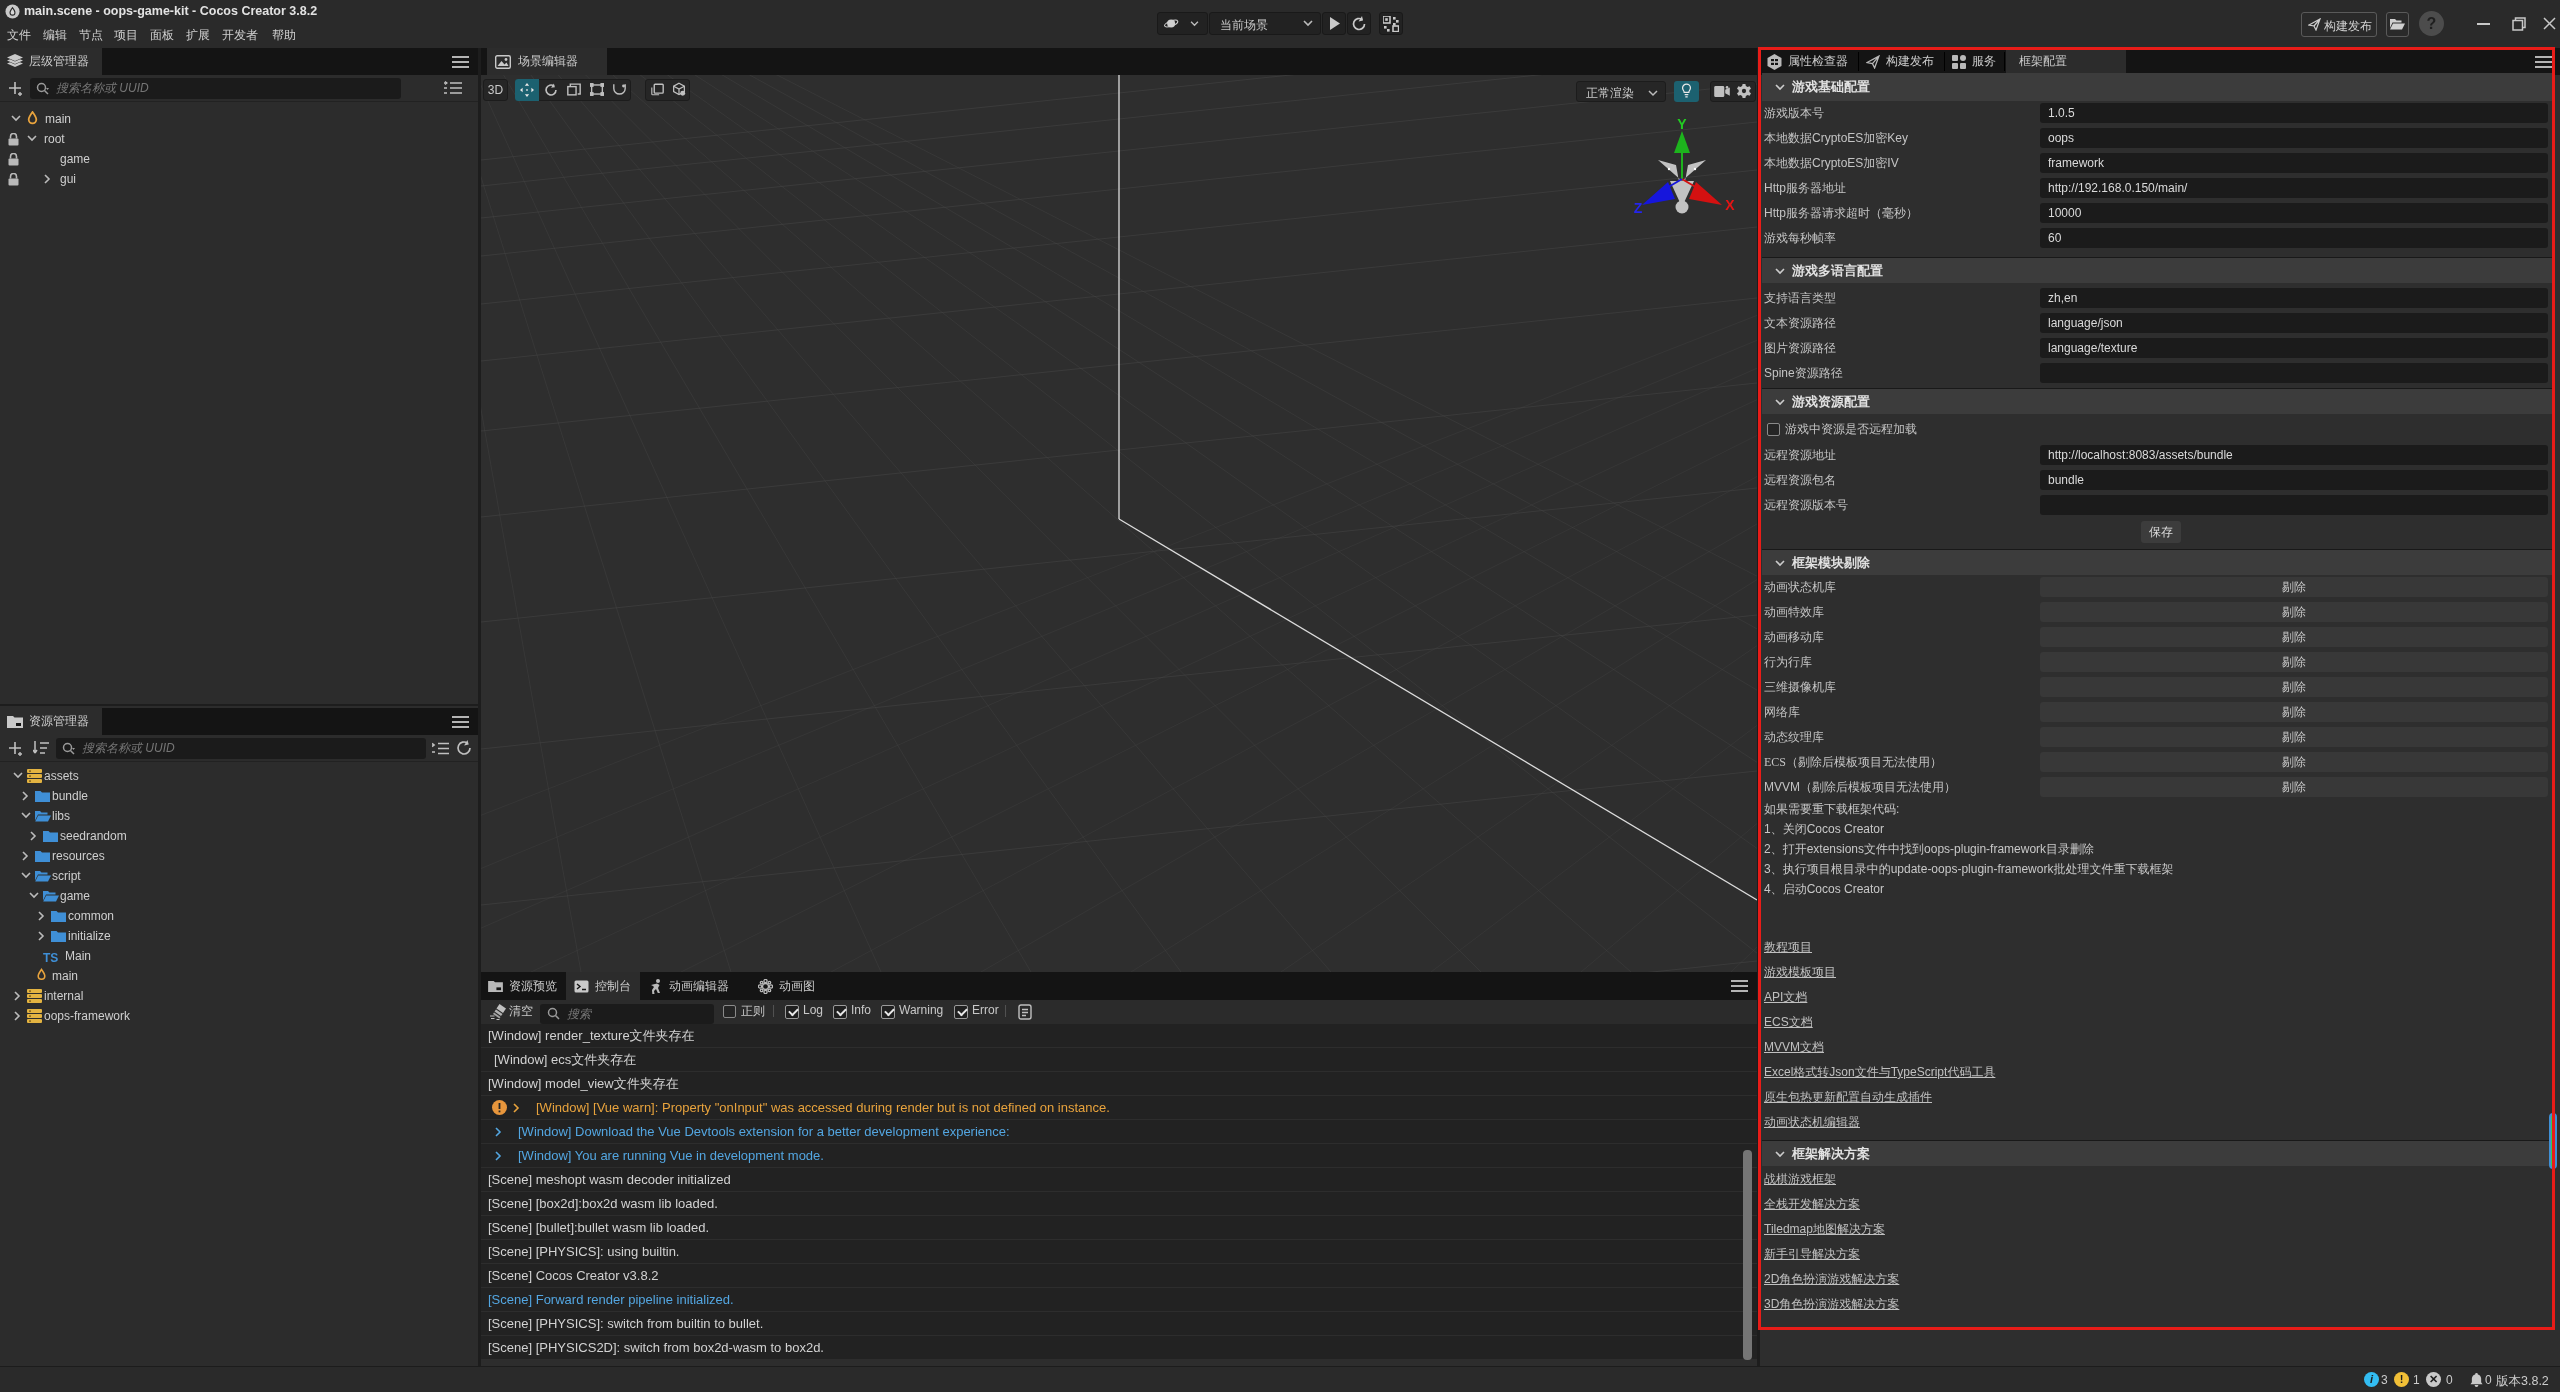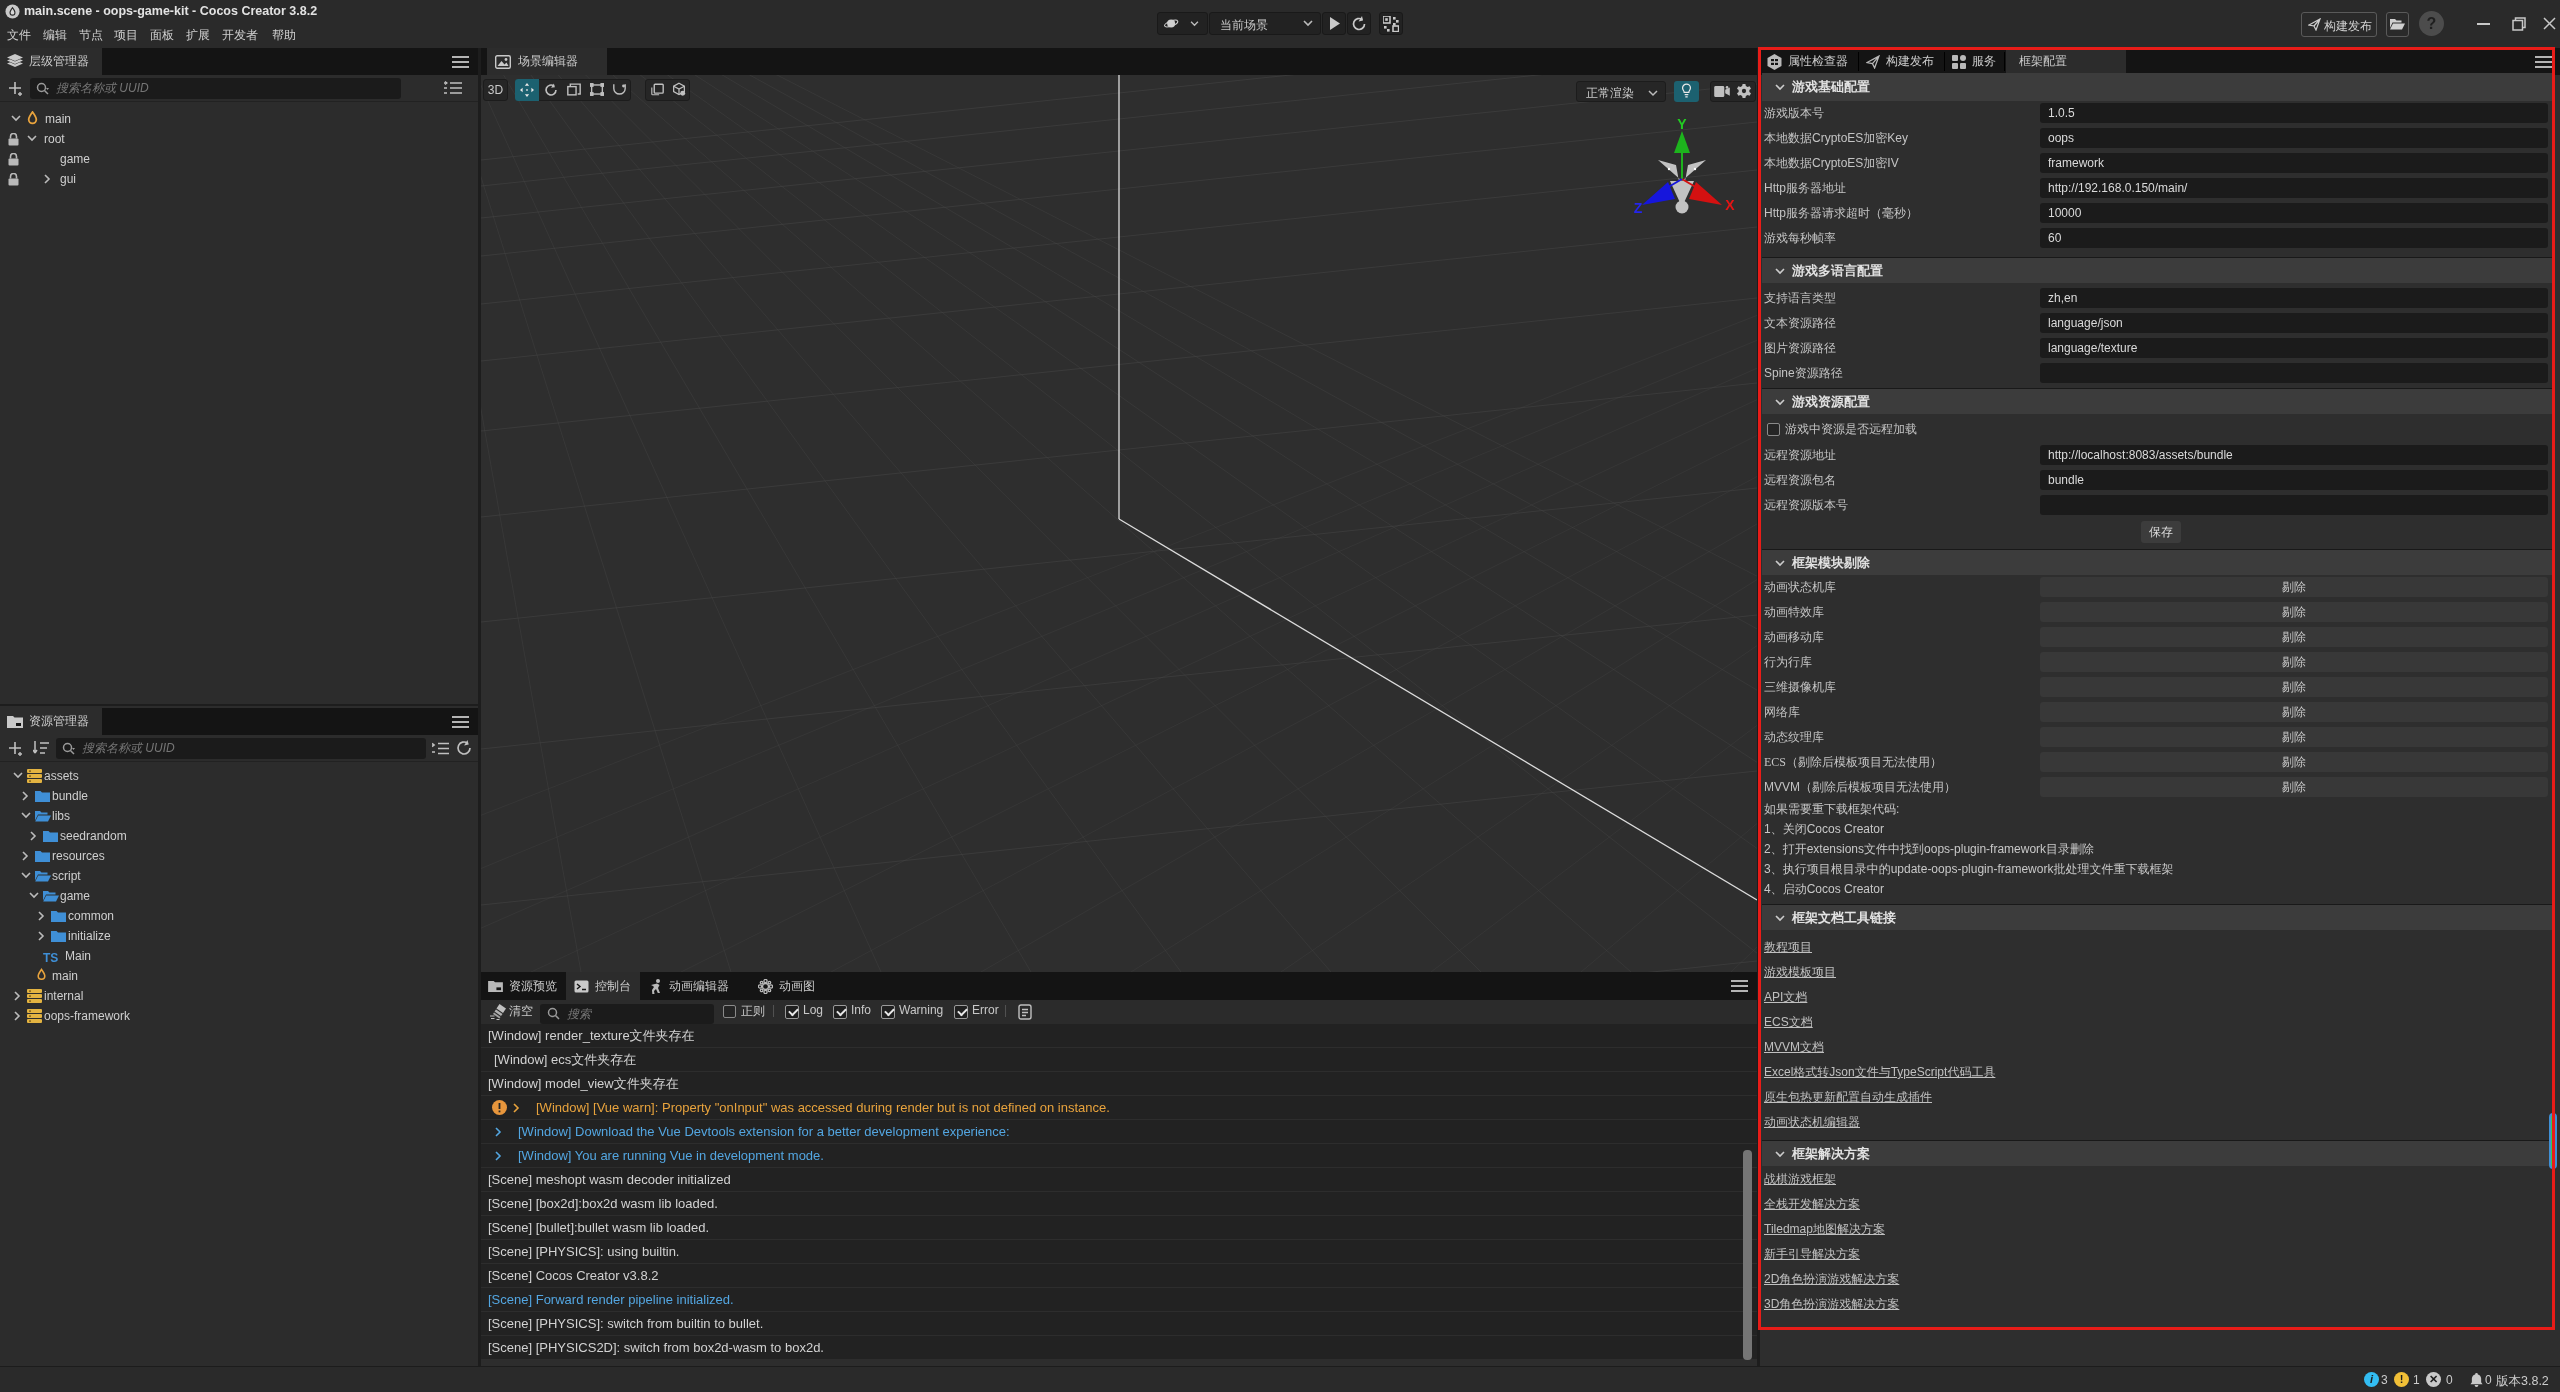--- a/index.html
+++ b/index.html
@@ -752,26 +752,20 @@
 <div class="fbtn" style="top:679px;">剔除</div>
 <div class="frow-label" style="top:706px;font-family:Liberation Serif, serif;">ECS（剔除后模板项目无法使用）</div>
 <div class="fbtn" style="top:704px;">剔除</div>
 <div class="frow-label" style="top:731px;">MVVM（剔除后模板项目无法使用）</div>
 <div class="fbtn" style="top:729px;">剔除</div>
 <div class="rtext" style="top:753px;">如果需要重下载框架代码:</div>
 <div class="rtext" style="top:773px;">1、关闭Cocos Creator</div>
 <div class="rtext" style="top:793px;">2、打开extensions文件中找到oops-plugin-framework目录删除</div>
 <div class="rtext" style="top:813px;">3、执行项目根目录中的update-oops-plugin-framework批处理文件重下载框架</div>
 <div class="rtext" style="top:833px;">4、启动Cocos Creator</div>
-<div class="sechead" style="top:856px;height:26px;line-height:26px;border-top:1px solid #191919;">
-          <svg class="sc" style="top:10px;" width="10" height="7" viewBox="0 0 10 7">
-            <path d="M1 1 l4 4 l4 -4" stroke="#ccc" stroke-width="1.6" fill="none"></path>
-          </svg>
-          <span class="st">框架文档工具链接</span>
-        </div>
 <div class="rlink" style="top:891px;">教程项目</div>
 <div class="rlink" style="top:916px;">游戏模板项目</div>
 <div class="rlink" style="top:941px;">API文档</div>
 <div class="rlink" style="top:966px;">ECS文档</div>
 <div class="rlink" style="top:991px;">MVVM文档</div>
 <div class="rlink" style="top:1016px;">Excel格式转Json文件与TypeScript代码工具</div>
 <div class="rlink" style="top:1041px;">原生包热更新配置自动生成插件</div>
 <div class="rlink" style="top:1066px;">动画状态机编辑器</div>
 <div class="sechead" style="top:1092px;height:26px;line-height:26px;border-top:1px solid #191919;">
           <svg class="sc" style="top:10px;" width="10" height="7" viewBox="0 0 10 7">

